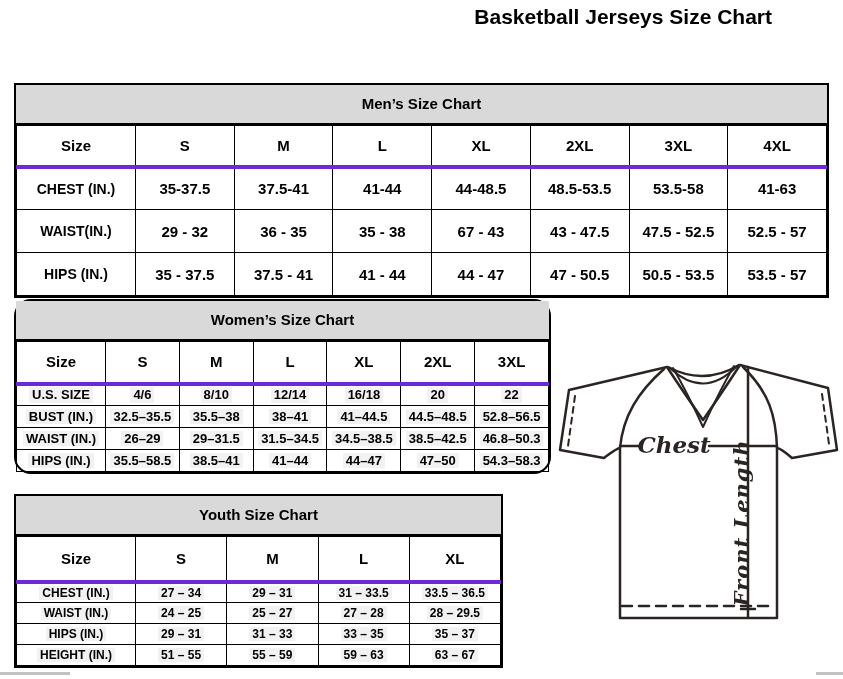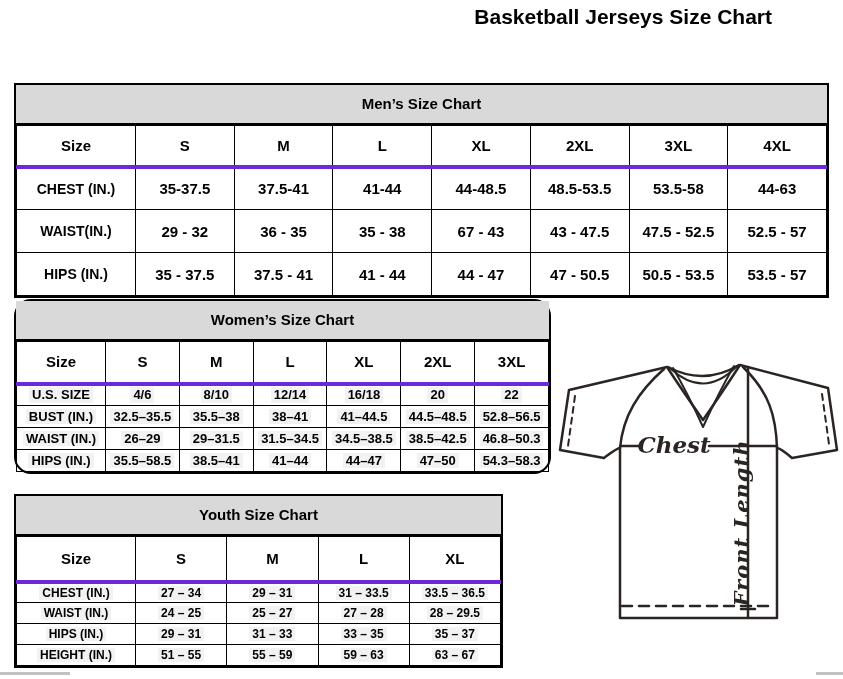--- a/index.html
+++ b/index.html
@@ -70,21 +70,21 @@
       </thead>
       <tbody>
         <tr>
           <th>CHEST (IN.)</th>
           <td>35-37.5</td>
           <td>37.5-41</td>
           <td>41-44</td>
           <td>44-48.5</td>
           <td>48.5-53.5</td>
           <td>53.5-58</td>
-          <td>44-63</td>
+          <td>41-63</td>
         </tr>
         <tr>
           <th>WAIST(IN.)</th>
           <td>29 - 32</td>
           <td>36 - 35</td>
           <td>35 - 38</td>
           <td>67 - 43</td>
           <td>43 - 47.5</td>
           <td>47.5 - 52.5</td>
           <td>52.5 - 57</td>

